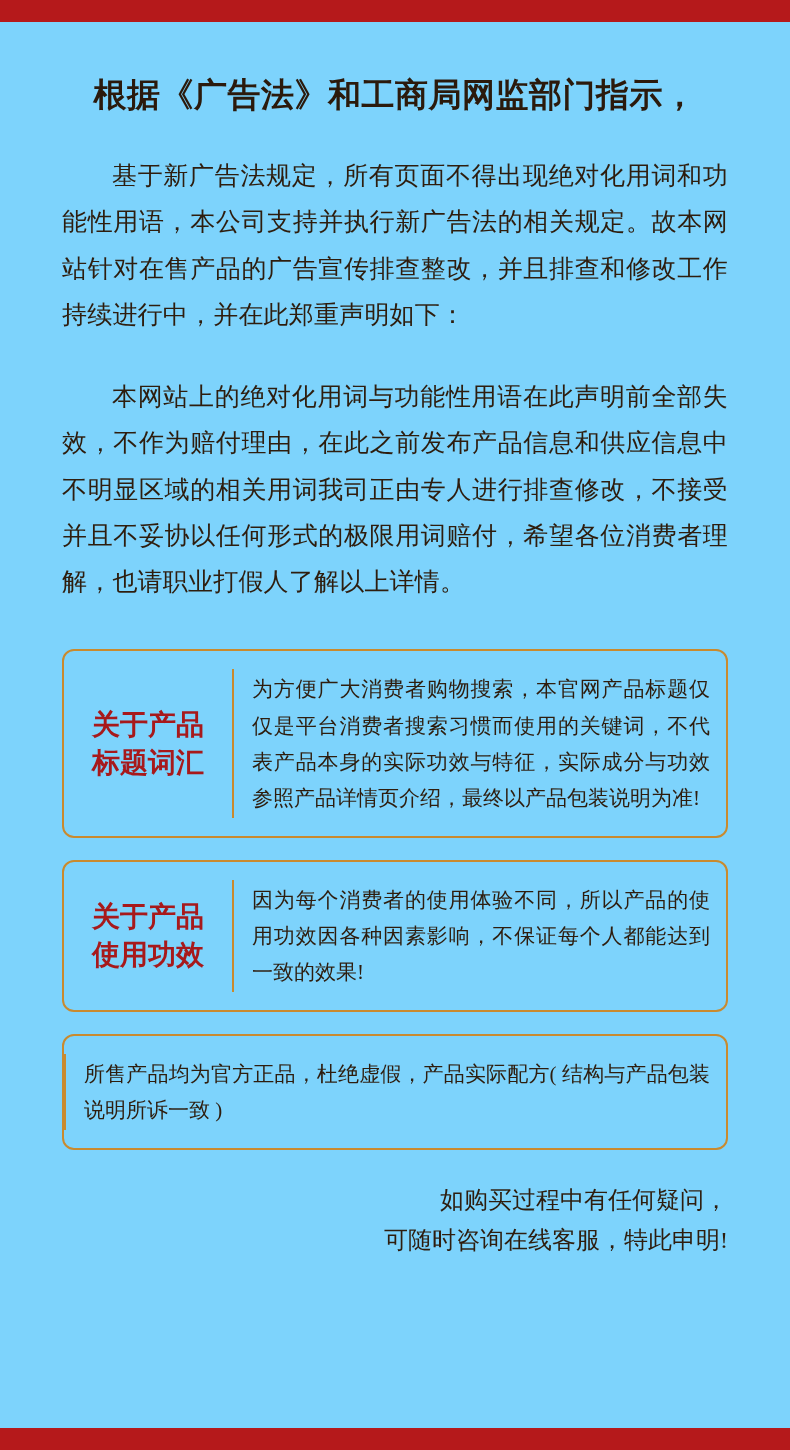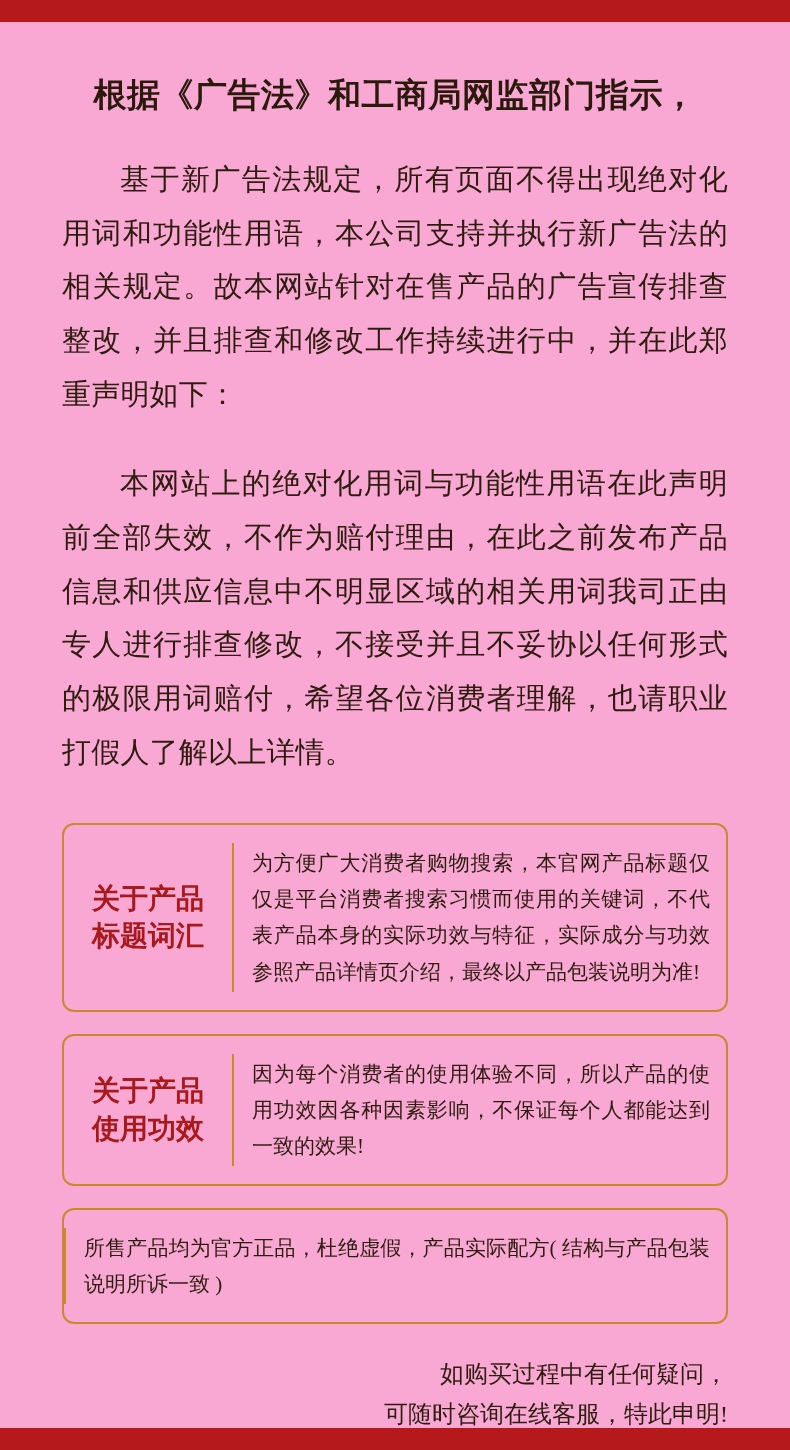--- a/index.html
+++ b/index.html
@@ -7,21 +7,21 @@
     padding: 0;
     background: #ffffff;
   }
   body {
     font-family: "Liberation Serif", "DejaVu Serif", serif;
   }
   .page {
     position: relative;
     width: 790px;
     height: 1450px;
-    background: #f9a8d4;
+    background: #7dd3fc;
     overflow: hidden;
     box-sizing: border-box;
   }
   .top-bar {
     position: absolute;
     top: 0;
     left: 0;
     width: 790px;
     height: 22px;
     background: #b5191b;
@@ -51,21 +51,21 @@
     font-size: 33px;
     font-weight: bold;
     line-height: 1.55;
     letter-spacing: 0.5px;
   }
   .headline .l2 {
     display: block;
   }
   .para {
     color: #2e1d0e;
-    font-size: 29px;
+    font-size: 25px;
     line-height: 1.85;
     text-align: justify;
     text-indent: 2em;
     margin: 0;
     letter-spacing: 0.2px;
   }
   .para-1 {
     margin-top: 32px;
   }
   .para-2 {

